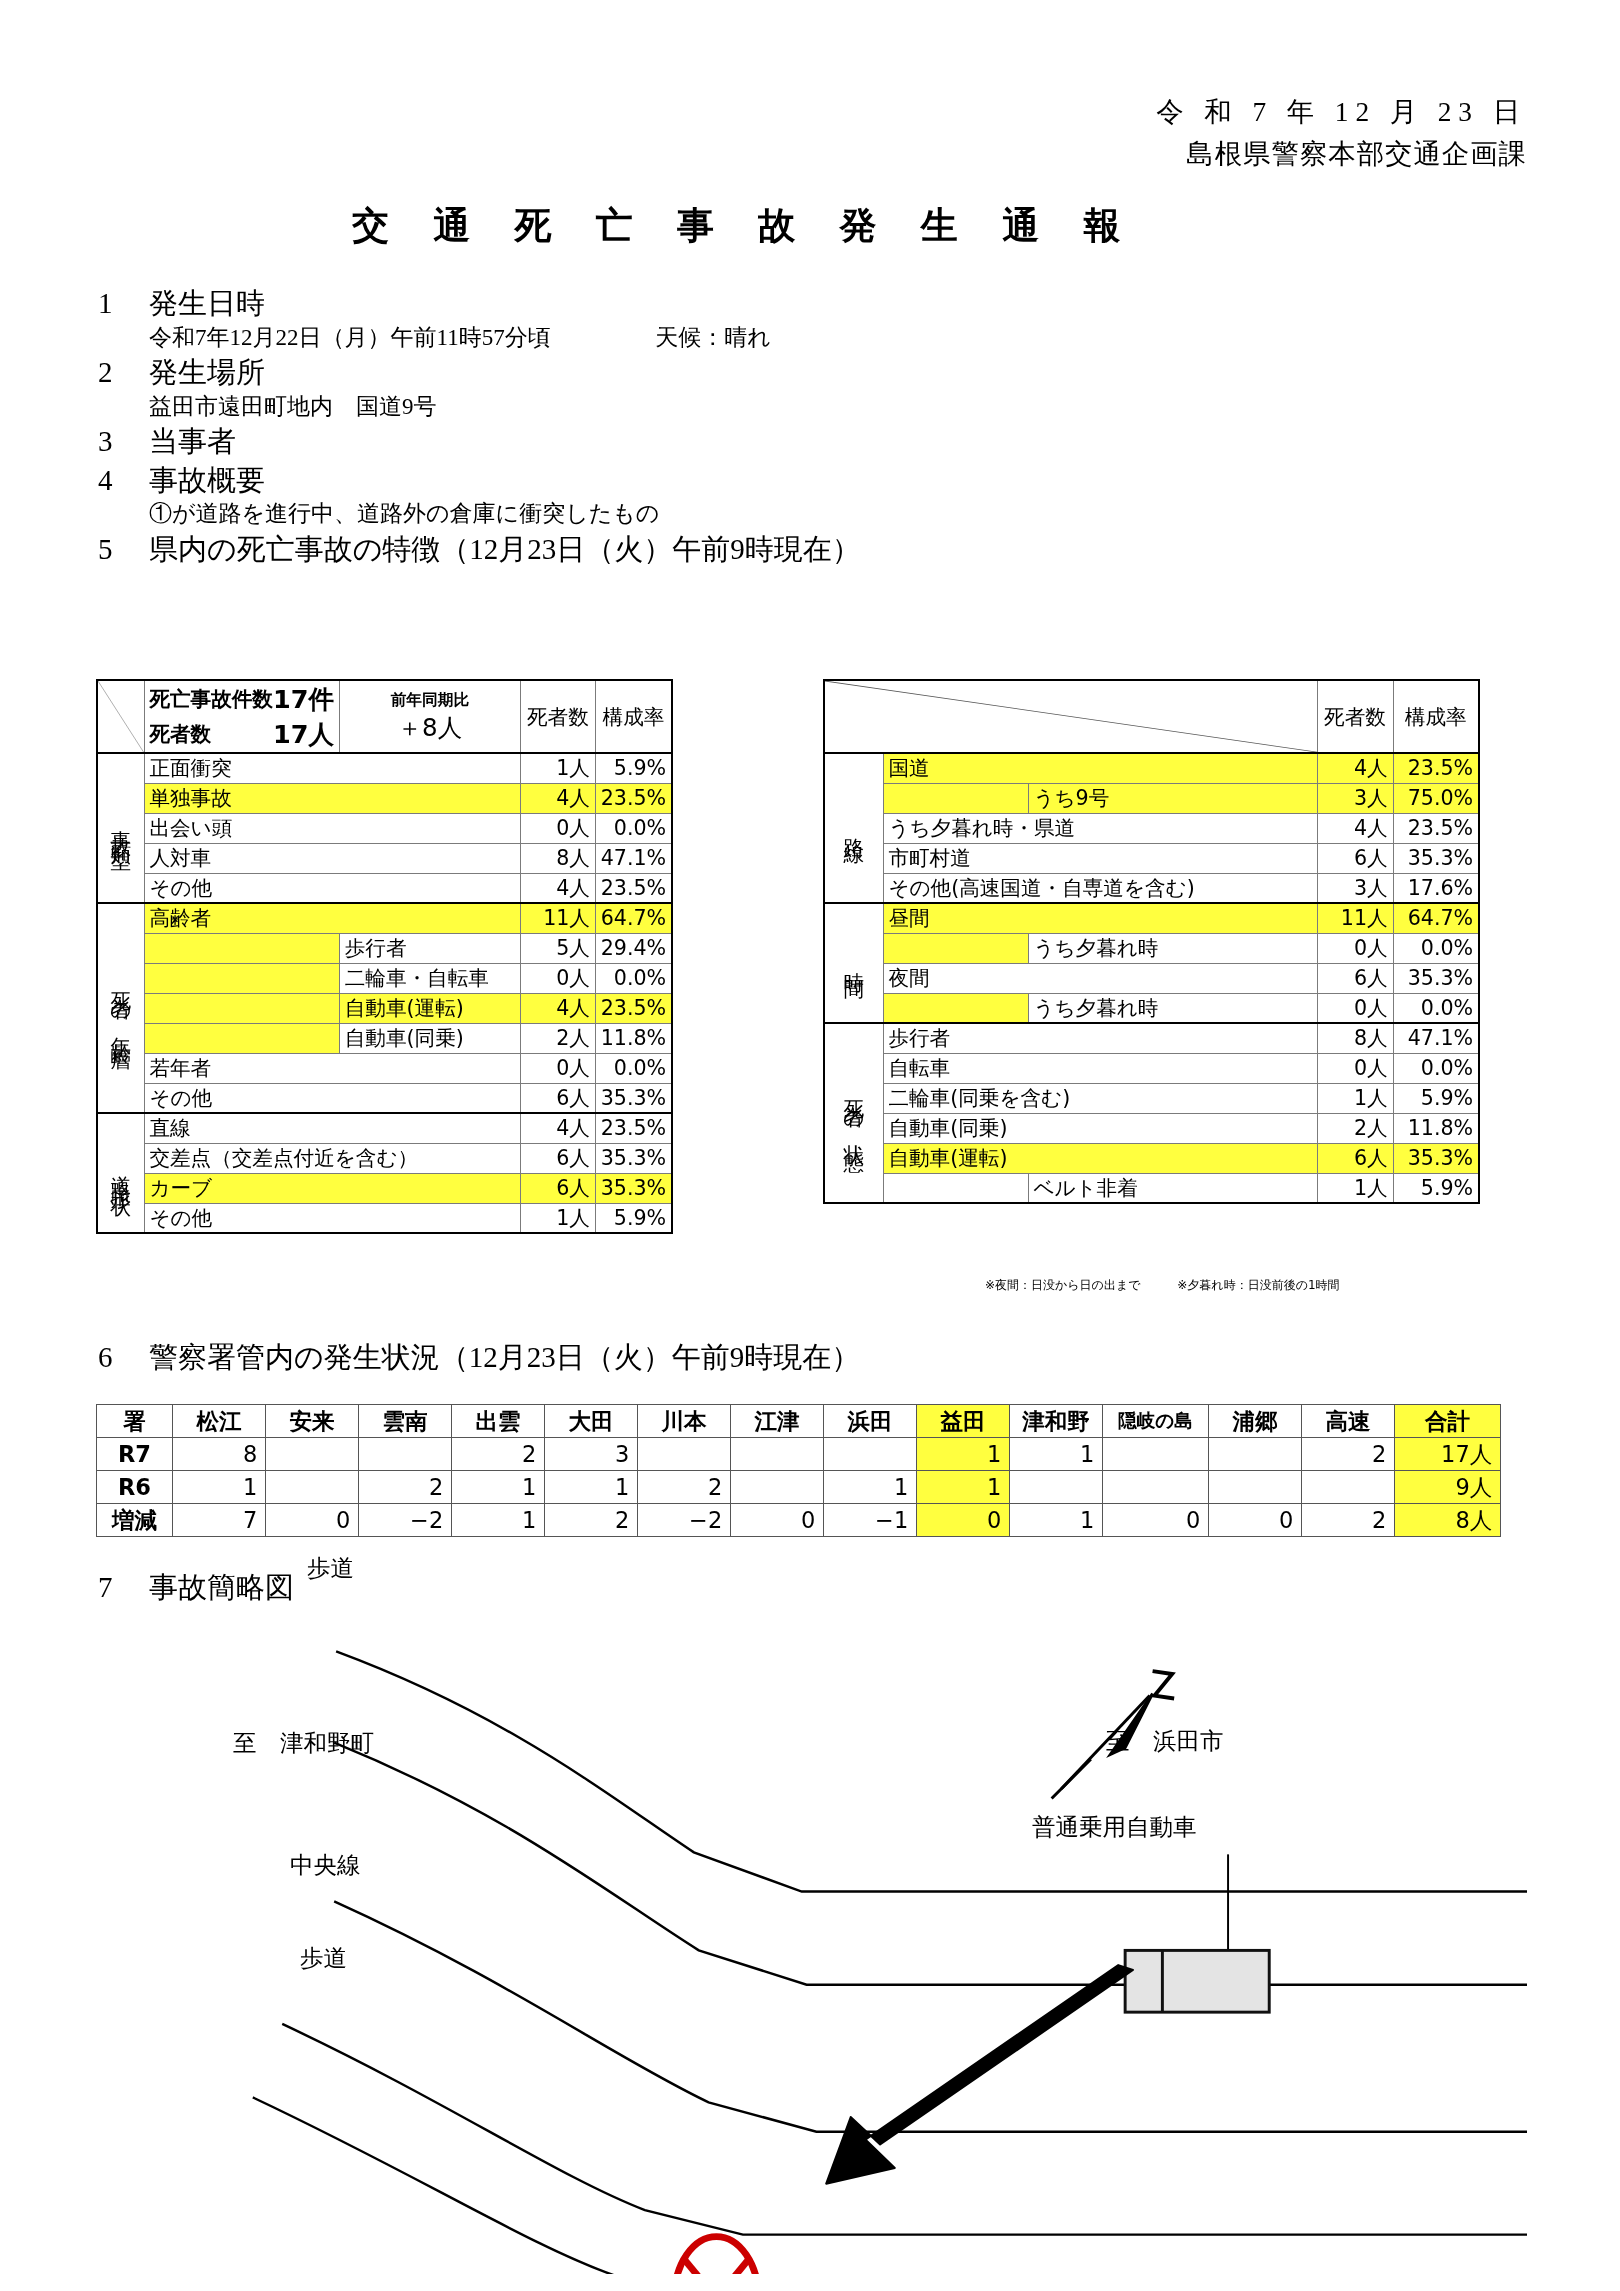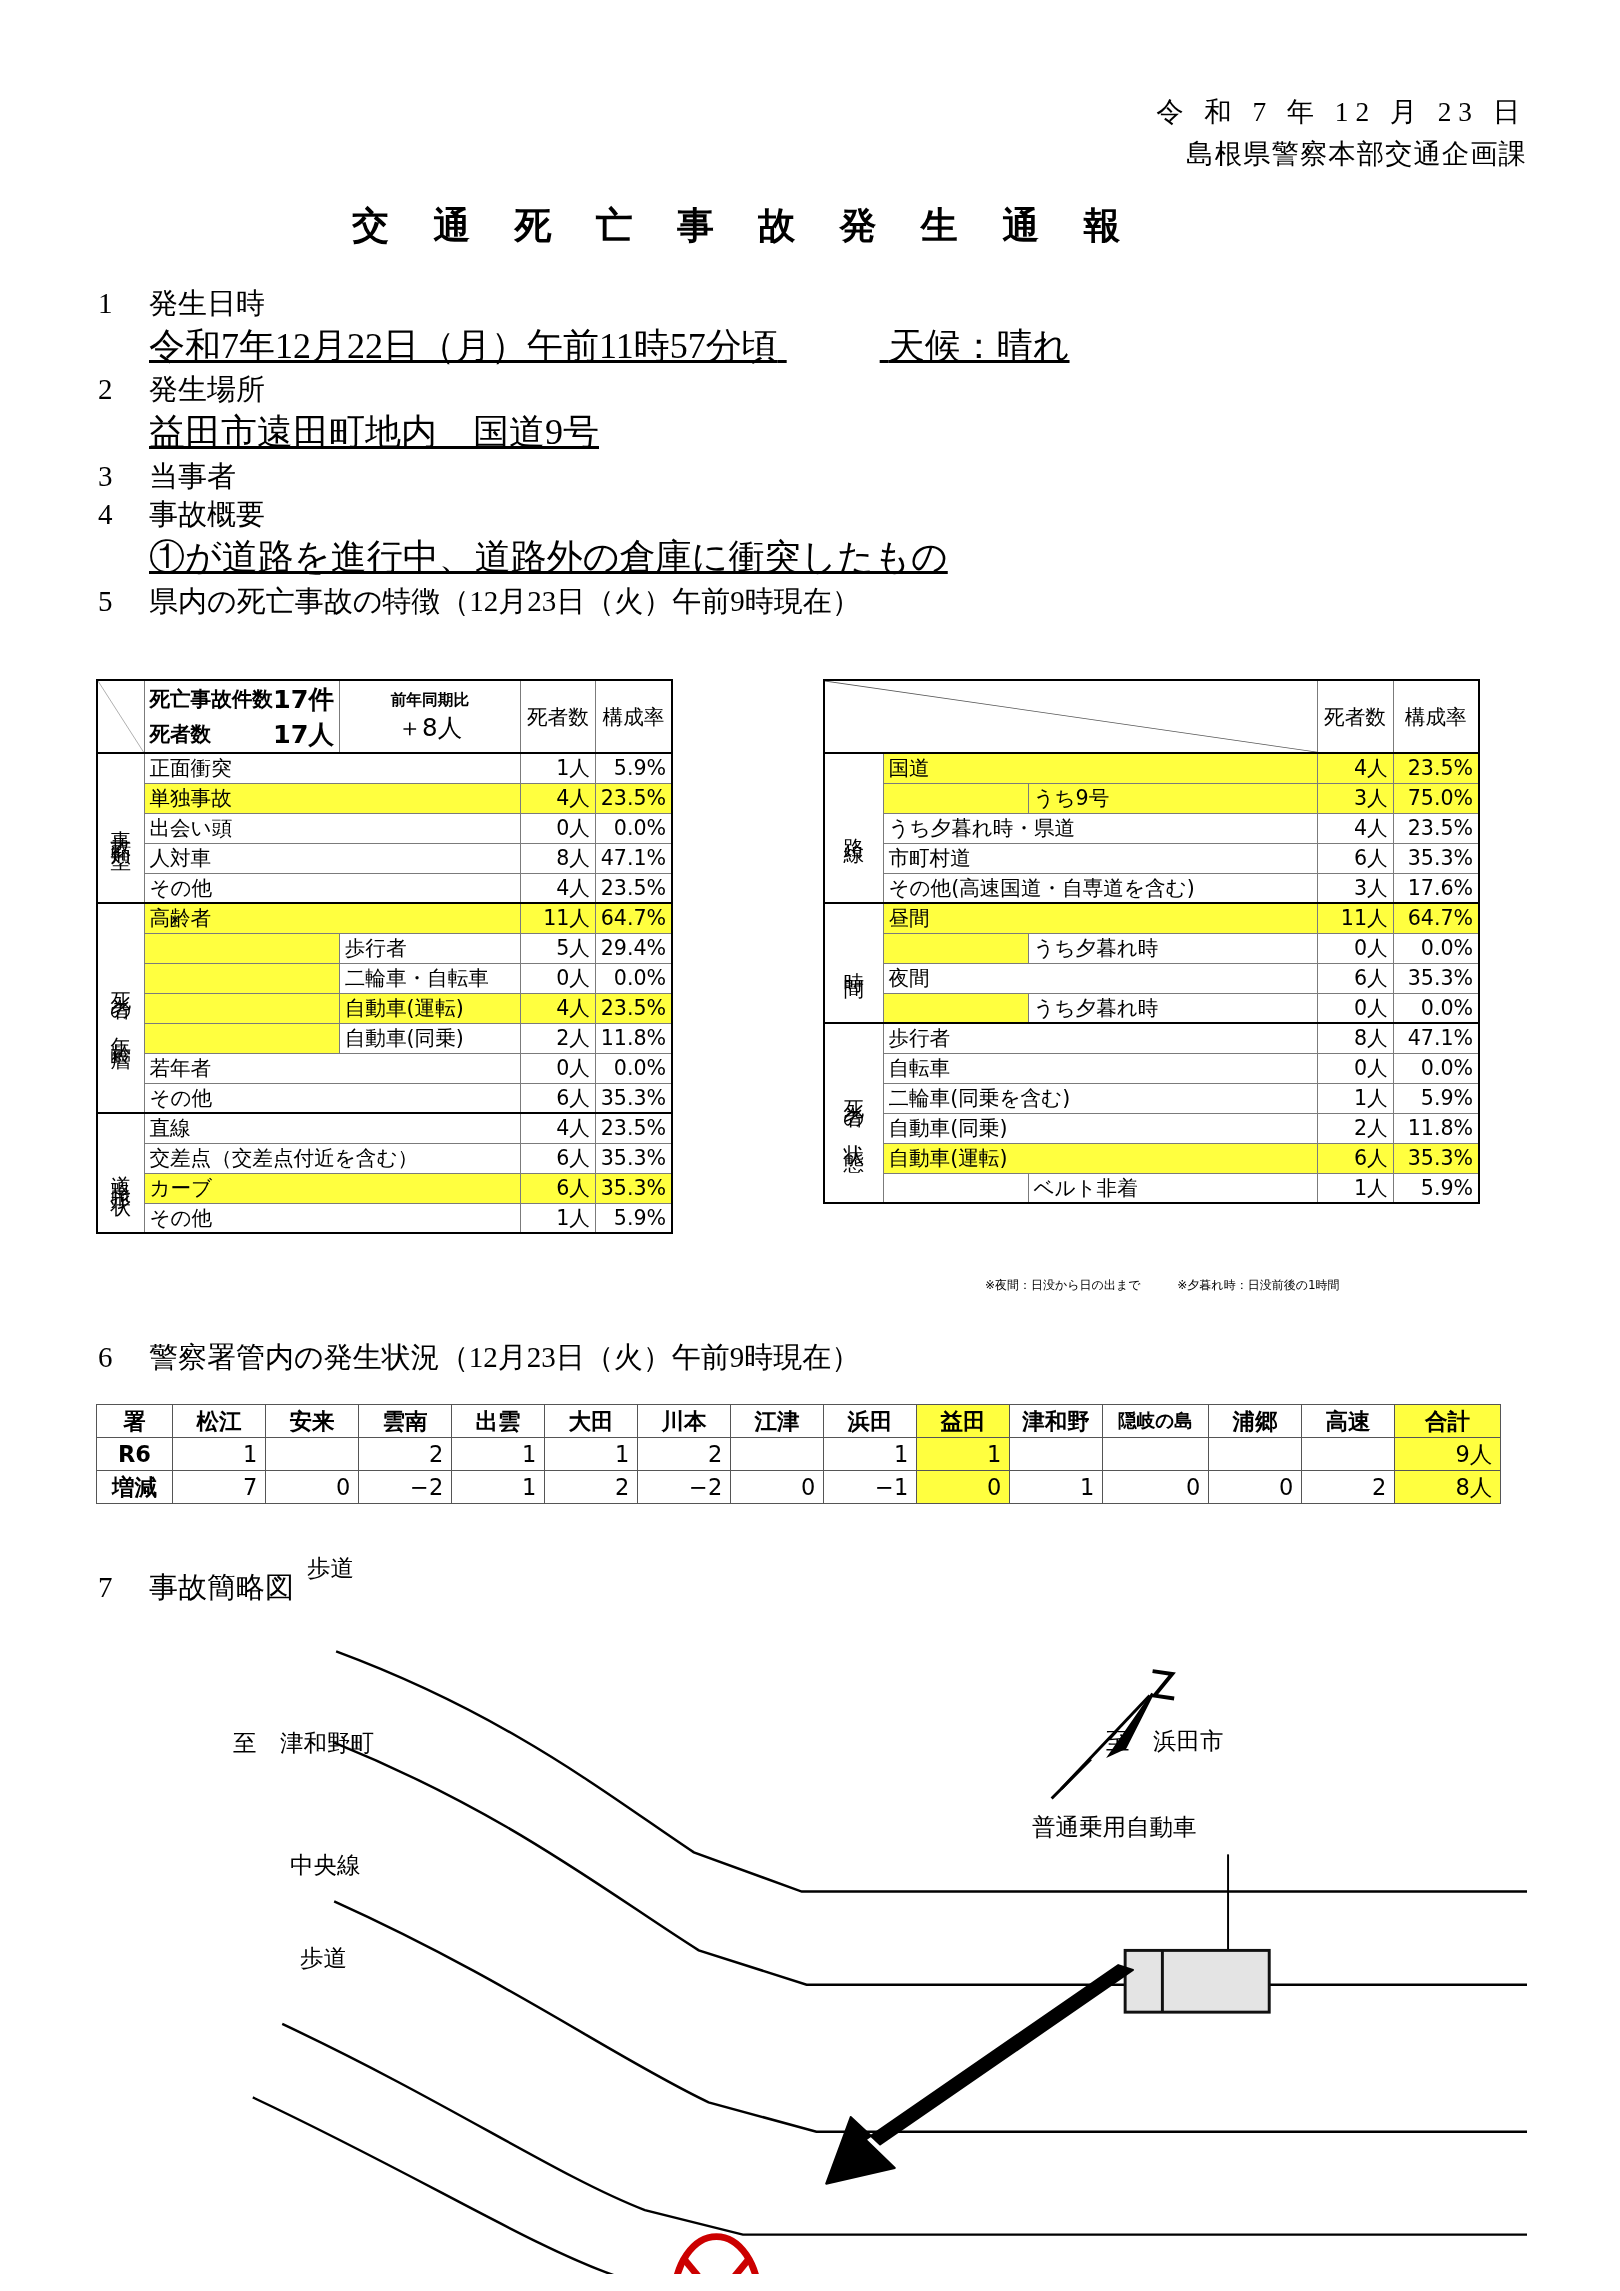--- a/index.html
+++ b/index.html
@@ -19,21 +19,21 @@
     position:absolute;top:201px;left:8px;width:1472px;text-align:center;
     font-family:"DejaVu Sans","Liberation Sans",sans-serif;
     font-weight:bold;font-size:37px;letter-spacing:15.7px;
   }
 
   
   .list{position:absolute;left:98px;top:284px;width:1470px;}
   .li{display:flex;align-items:flex-start;font-size:29px;line-height:1.33;}
   .li .num{width:51px;flex:none;}
   .li .txt{flex:1;}
-  .sub{font-size:36px;line-height:1.33;padding-left:51px;text-decoration:underline;}
+  .sub{font-size:23px;line-height:1.33;padding-left:51px;}
   .sub .gap{display:inline-block;width:93px;}
 
   
   table.grid{border-collapse:collapse;font-family:"DejaVu Sans","Liberation Sans",sans-serif;}
   table.grid td{
     border:1px solid #7b7b7b;
     font-size:20.6px;padding:0 4.9px;height:30px;box-sizing:border-box;
     white-space:nowrap;background:#fff;
   }
   .yl{background:#ffff3f !important;margin-left:40px;}
@@ -381,20 +381,37 @@
           <td class="bold" style="width: 93px;">江津</td>
           <td class="bold" style="width: 93px;">浜田</td>
           <td class="bold yl" style="width: 93px;">益田</td>
           <td class="bold" style="width: 93px;">津和野</td>
           <td class="bold" style="font-size: 18.6px; width: 106px;">隠岐の島</td>
           <td class="bold" style="width: 93px;">浦郷</td>
           <td class="bold" style="width: 93px;">高速</td>
           <td class="bold yl" style="width: 106px;">合計</td>
         </tr>
         <tr>
+          <td class="bold">R7</td>
+          <td class="v">8</td>
+          <td class="v"></td>
+          <td class="v"></td>
+          <td class="v">2</td>
+          <td class="v">3</td>
+          <td class="v"></td>
+          <td class="v"></td>
+          <td class="v"></td>
+          <td class="v yl">1</td>
+          <td class="v">1</td>
+          <td class="v"></td>
+          <td class="v"></td>
+          <td class="v">2</td>
+          <td class="v yl">17人</td>
+        </tr>
+        <tr>
           <td class="bold">R6</td>
           <td class="v">1</td>
           <td class="v"></td>
           <td class="v">2</td>
           <td class="v">1</td>
           <td class="v">1</td>
           <td class="v">2</td>
           <td class="v"></td>
           <td class="v">1</td>
           <td class="v yl">1</td>

